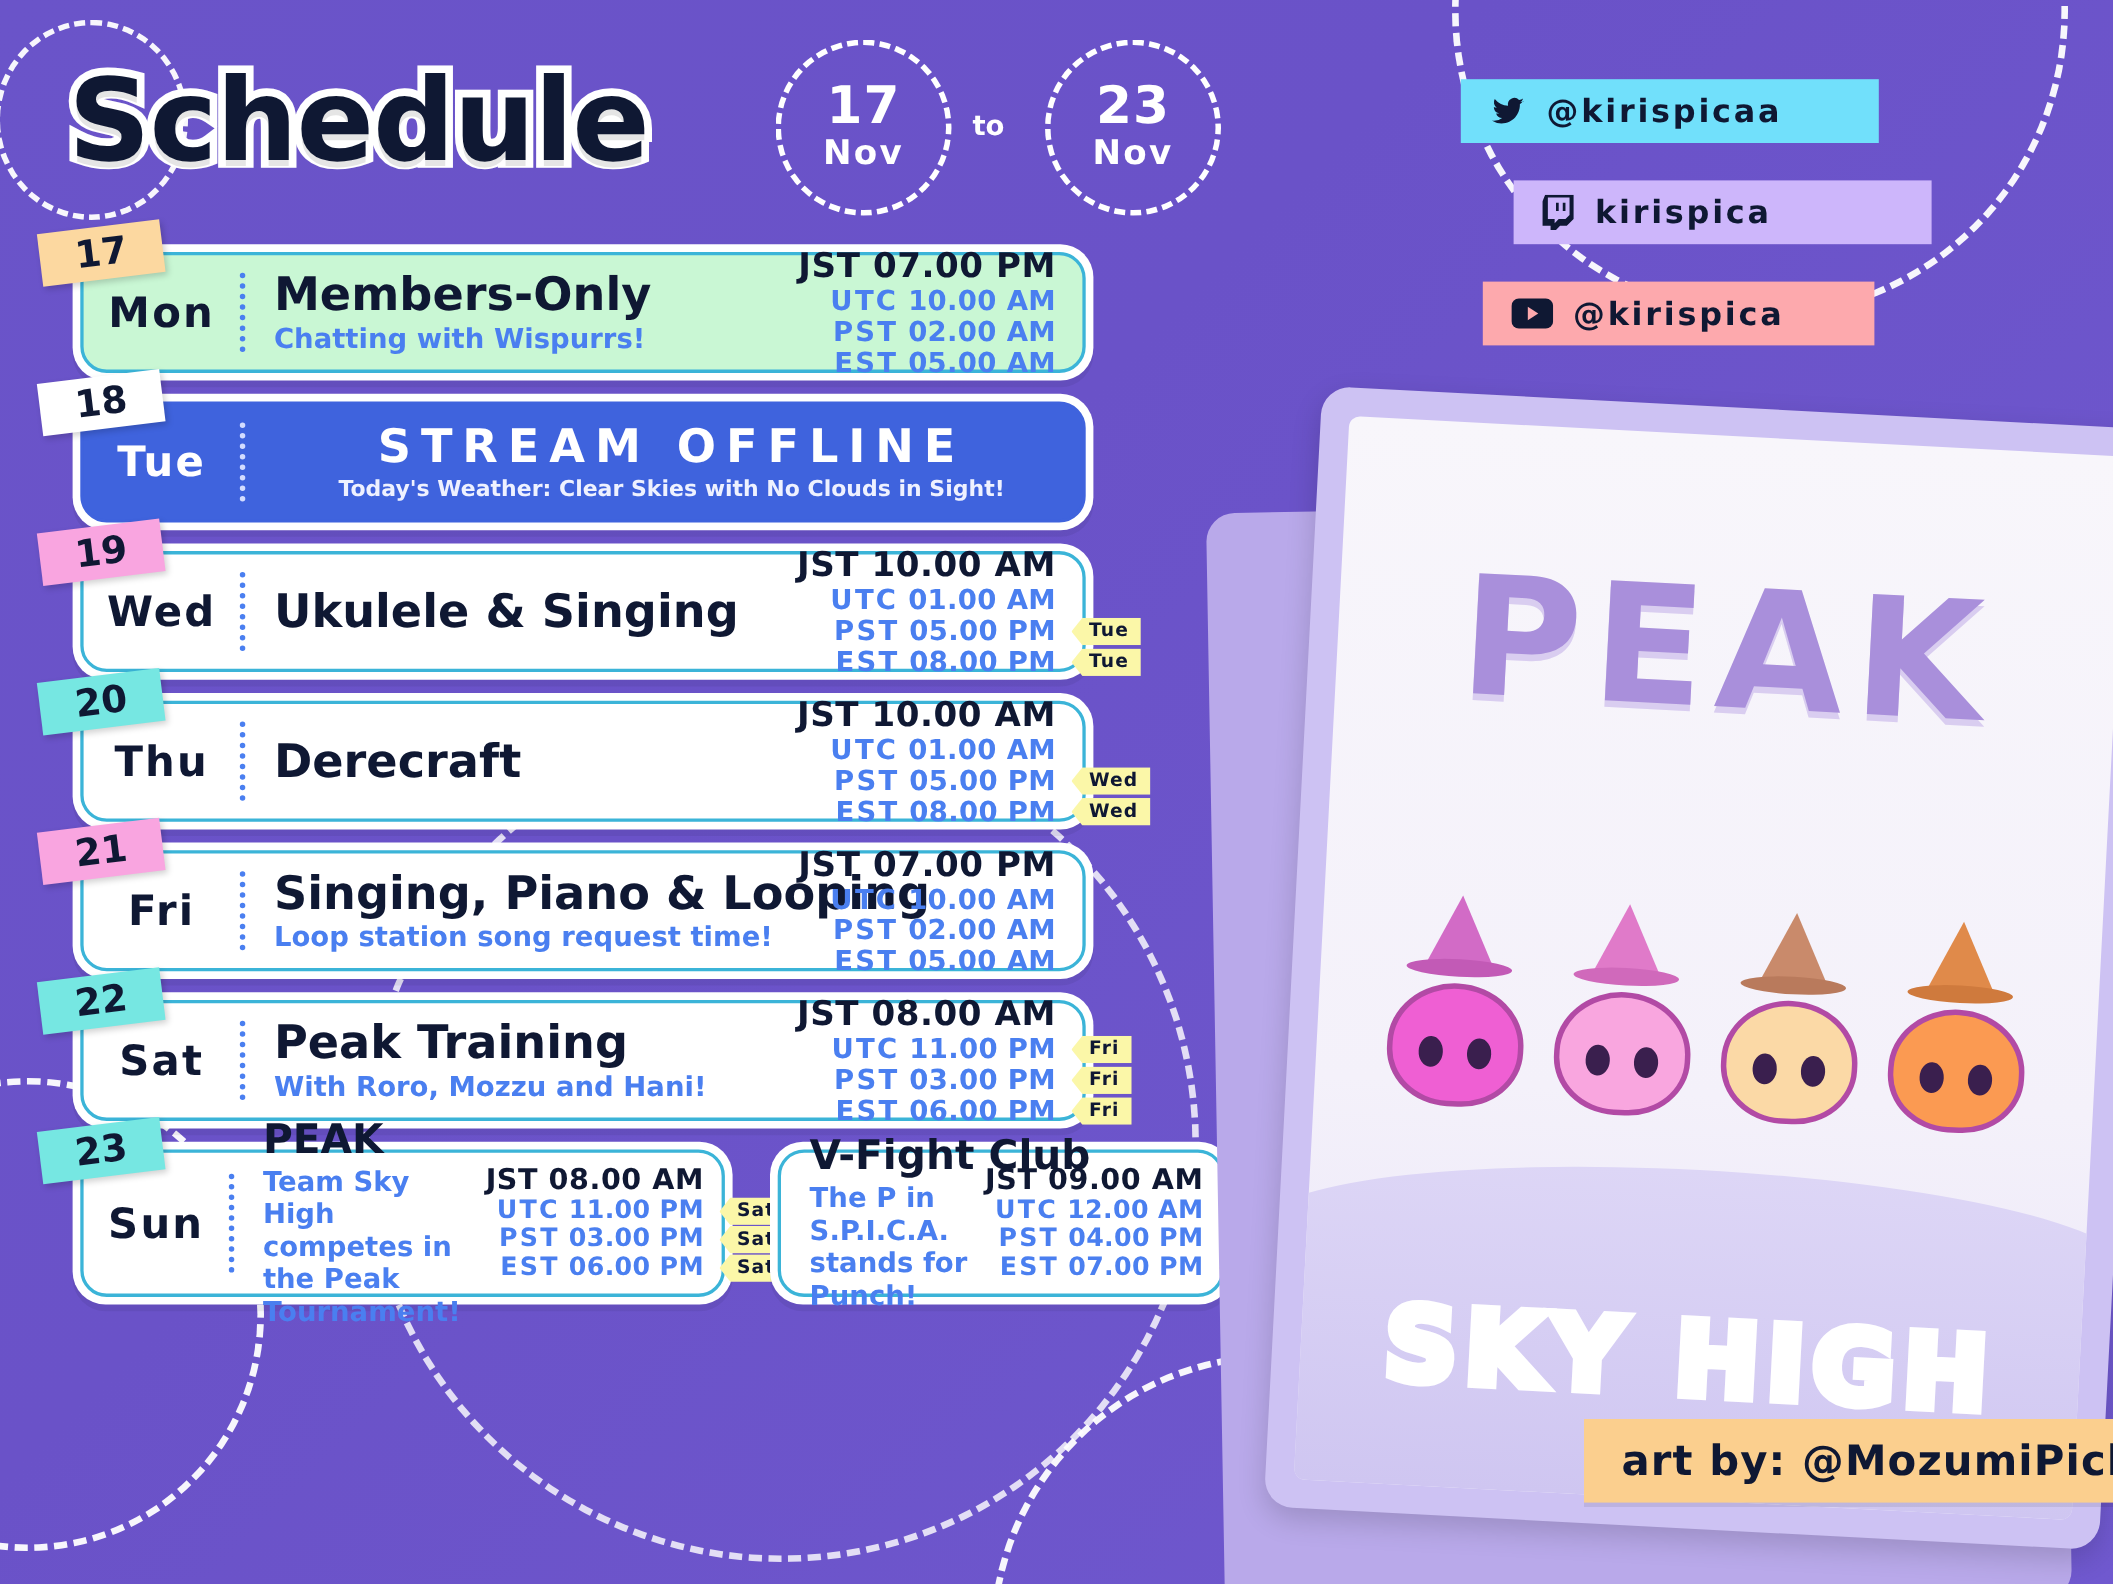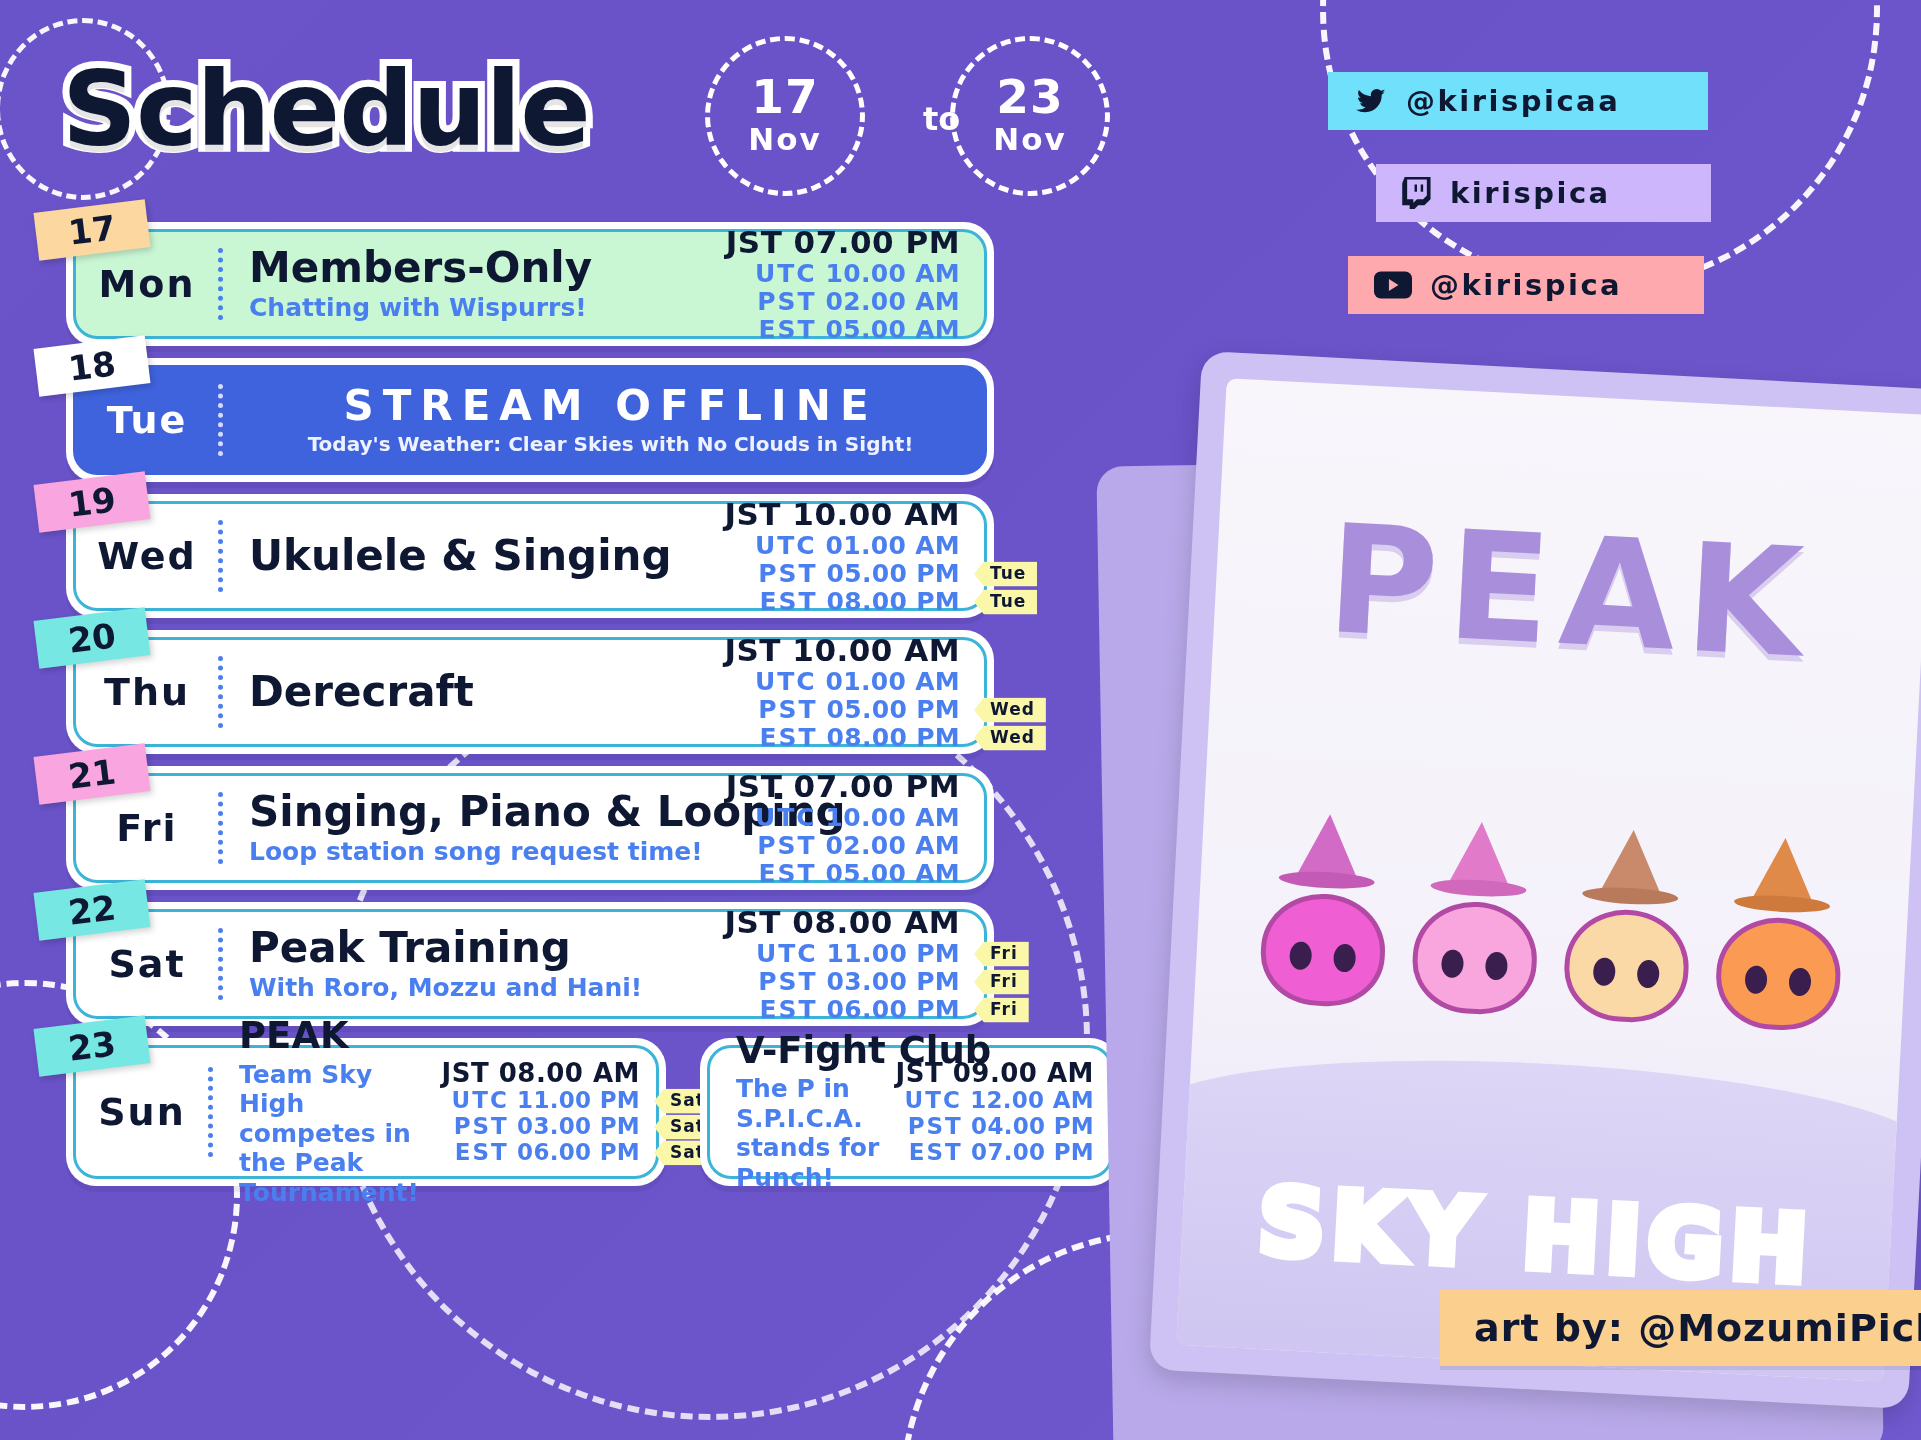--- a/index.html
+++ b/index.html
@@ -55,39 +55,39 @@
     font-family: "DejaVu Sans", sans-serif;
     font-size: 47px; font-weight: 900; line-height: 1; letter-spacing: 1px;
   }
   .date-circle .dmon {
     font-family: "DejaVu Sans", sans-serif;
     font-size: 31px; font-weight: 700; line-height: 1.25; letter-spacing: 2px;
   }
   #date-start { left: 705px; }
   #date-end   { left: 950px; }
   #date-sep {
-    position: absolute; left: 923px; top: 100px;
-    color: #ffffff; font-size: 32px; font-weight: 700;
+    position: absolute; left: 884px; top: 100px;
+    color: #ffffff; font-size: 25px; font-weight: 700;
     font-family: "DejaVu Sans", sans-serif;
   }
 
   
   #socials { position: absolute; left: 1320px; top: 72px; width: 420px; }
   .social {
     position: absolute; height: 58px;
     display: flex; align-items: center; gap: 18px;
     padding: 0 26px;
   }
   .social .sname {
     font-family: "DejaVu Sans", sans-serif;
     font-size: 29px; font-weight: 700; color: #0f1833; letter-spacing: 2.5px;
   }
   .social .sicon { display: flex; align-items: center; }
   #social-0 { left: 8px;  top: 0px;   width: 380px; background: #71e0fb; }
-  #social-1 { left: 56px; top: 92px;  width: 335px; background: #cdb6fb; }
+  #social-1 { left: 56px; top: 92px;  width: 380px; background: #cdb6fb; }
   #social-2 { left: 28px; top: 184px; width: 356px; background: #fda9ad; }
 
   
   #schedule { position: absolute; left: 0; top: 222px; width: 1100px; }
 
   .row { position: relative; margin-bottom: 12px; height: 124px; }
   .row-sun { height: 148px; }
 
   .daytag {
     position: absolute; left: 36px; top: -16px; z-index: 6;

